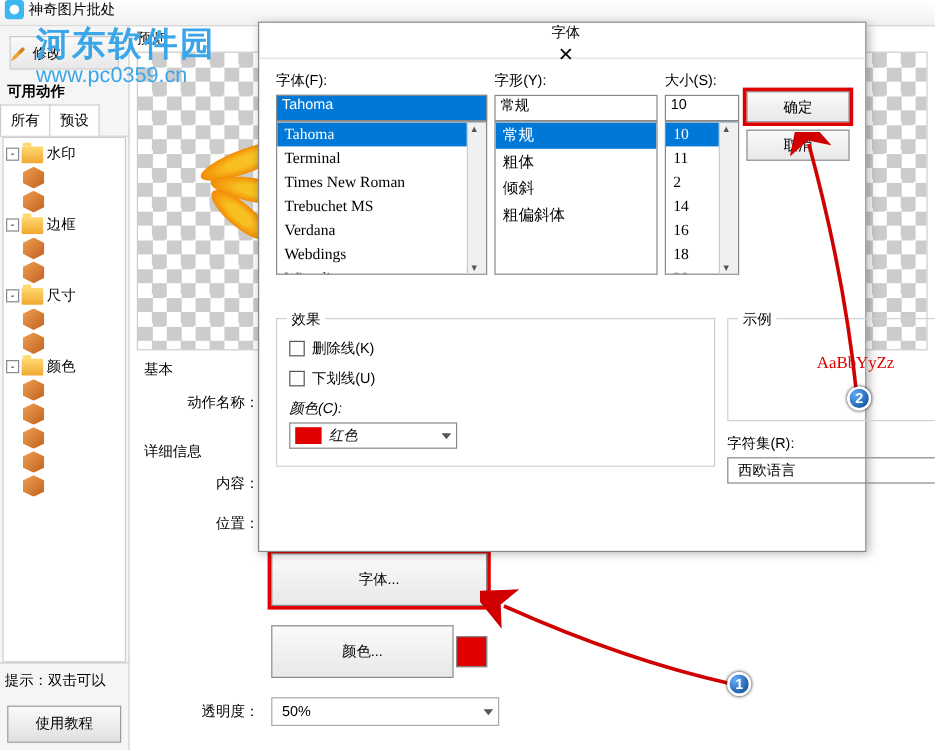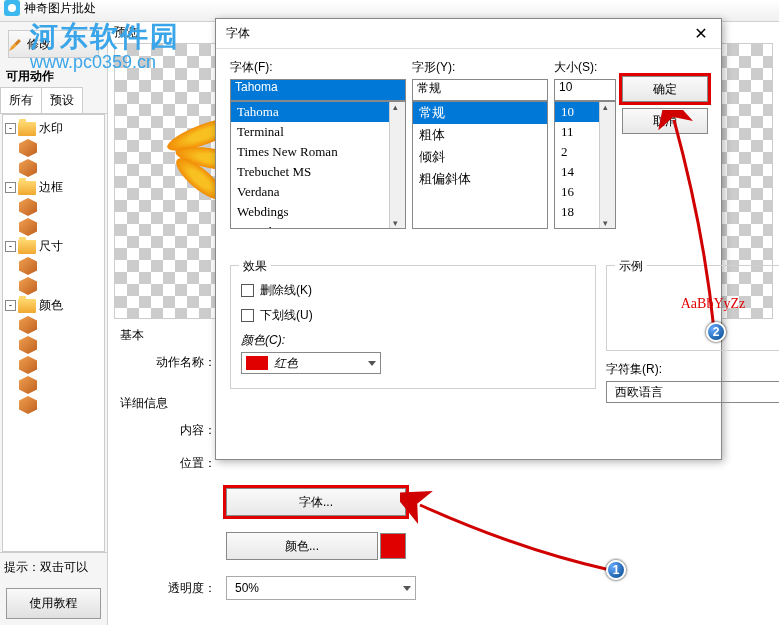--- a/index.html
+++ b/index.html
@@ -34,29 +34,29 @@
 .preview-area { height: 276px; background: repeating-conic-gradient(#ccc 0 25%, #fff 0 50%) 0 0 / 24px 24px; position: relative; margin: 0 6px; border: 1px solid #ccc; }
 .preview-brush { position: absolute; top: 50px; left: 40px; width: 120px; height: 120px; }
 .brush-shape { position: absolute; width: 80px; height: 20px; background: radial-gradient(ellipse, #f8c020 30%, #f08000 80%, transparent); border-radius: 50%; }
 
 .basic-section { padding: 8px 12px 4px 12px; }
 .section-title { margin-bottom: 6px; }
 .detail-section { padding: 4px 12px; }
 .form-row { display: flex; align-items: center; margin: 10px 0 16px 36px; }
 .form-label { width: 60px; text-align: right; margin-right: 10px; }
 .form-input { height: 24px; border: 1px solid #aaa; padding: 0 6px; background: #fff; }
-.form-btn { height: 28px; width: 180px; border: 1px solid #888; background: linear-gradient(#fafafa, #e8e8e8); }
+.form-btn { height: 44px; width: 180px; border: 1px solid #888; background: linear-gradient(#fafafa, #e8e8e8); }
 .highlight-red { outline: 3px solid #e00000; }
 .color-swatch { width: 26px; height: 26px; background: #e00000; border: 1px solid #888; margin-left: 2px; }
 .form-select { height: 24px; width: 190px; border: 1px solid #aaa; display: flex; align-items: center; justify-content: space-between; padding: 0 4px 0 8px; background: #fff; }
 .dropdown-arrow { width: 0; height: 0; border-left: 4px solid transparent; border-right: 4px solid transparent; border-top: 5px solid #555; }
 
 
 .font-dialog { position: absolute; top: 18px; left: 215px; width: 507px; height: 442px; background: #fff; border: 1px solid #888; box-shadow: 2px 2px 8px rgba(0,0,0,0.3); z-index: 10; }
-.font-dialog-title { height: 30px; display: flex; align-items: center; justify-content: space-between; padding: 0 4px 0 10px; border-bottom: 1px solid #ddd; }
+.font-dialog-title { height: 30px; display: flex; align-items: center; justify-content: space-between; padding: 0 4px 0 10px; border-bottom: 1px solid #ddd; flex-direction: column; }
 .close-x { width: 32px; height: 24px; display: flex; align-items: center; justify-content: center; font-size: 16px; }
 .font-dialog-body { padding: 10px 14px; display: grid; grid-template-columns: 176px 136px 62px 86px; gap: 0 6px; }
 .font-dialog-body > div { display: flex; flex-direction: column; }
 .col-label { margin-bottom: 3px; }
 .field-input { height: 22px; border: 1px solid #888; background: #0078d7; color: #fff; padding: 0 4px; }
 .field-input.plain { background: #fff; color: #000; }
 .listbox { height: 128px; border: 1px solid #888; overflow: hidden; position: relative; }
 .listbox-item { padding: 2px 6px; font-family: "Times New Roman", serif; font-size: 13px; }
 .listbox-item.sel { background: #0078d7; color: #fff; }
 .listbox .scrollbar { position: absolute; right: 0; top: 0; bottom: 0; width: 16px; background: #f0f0f0; border-left: 1px solid #ccc; }

